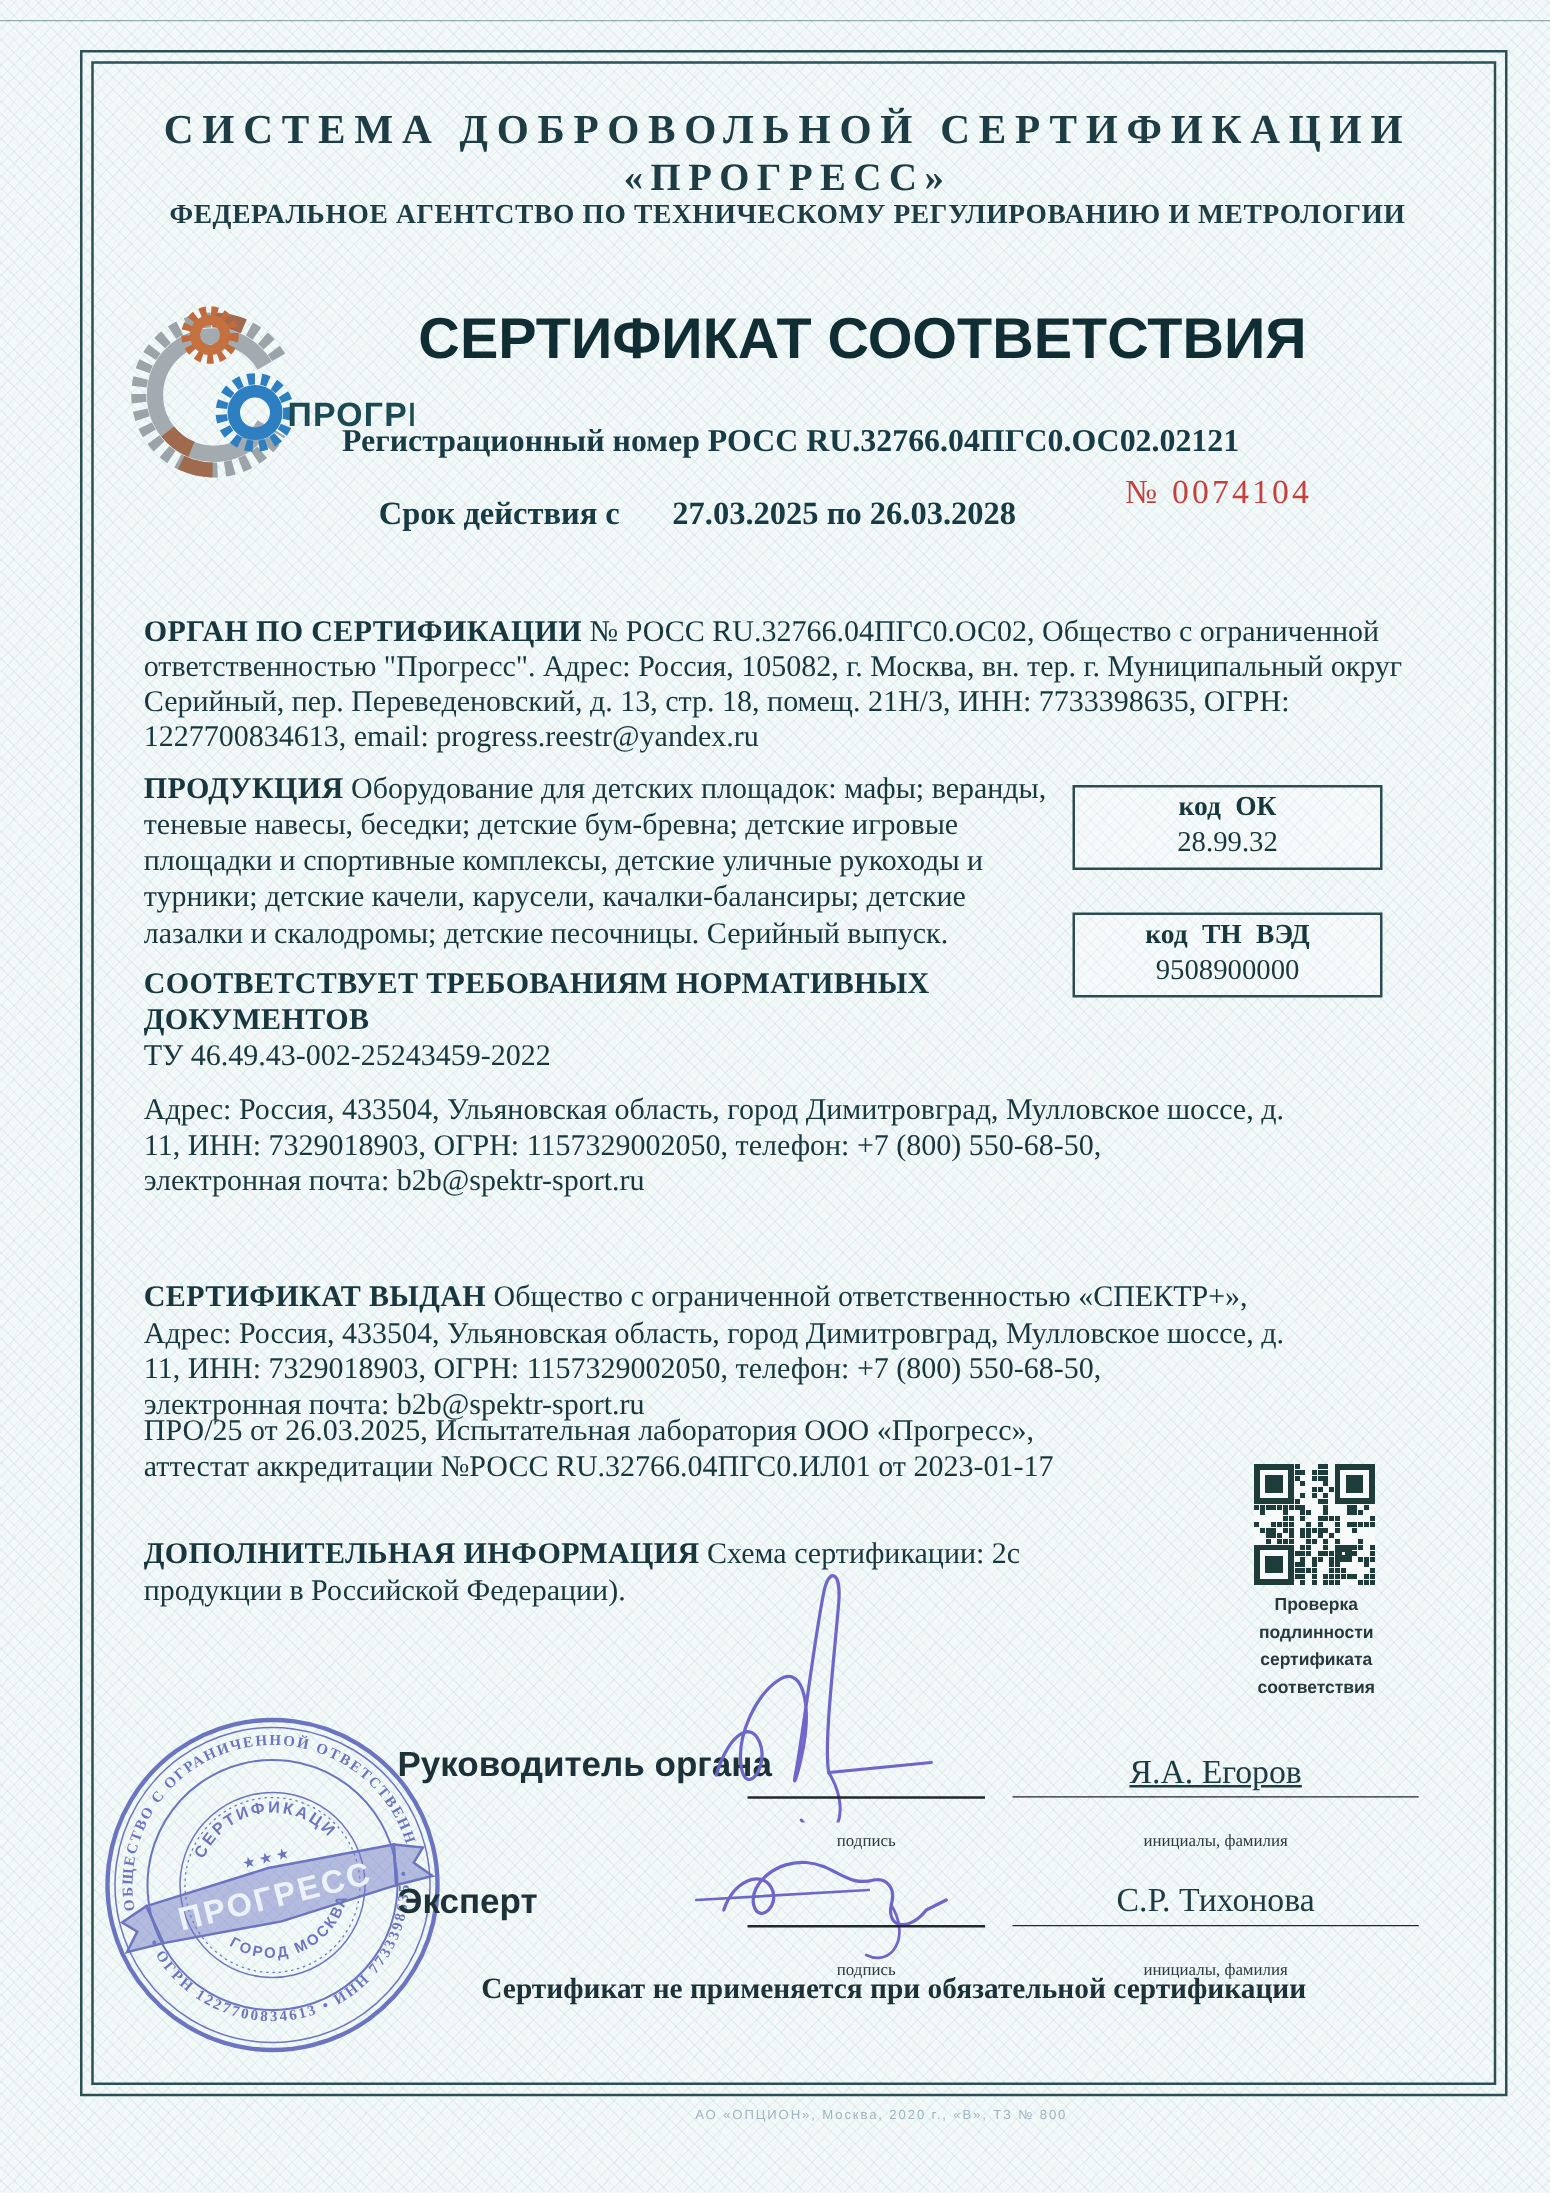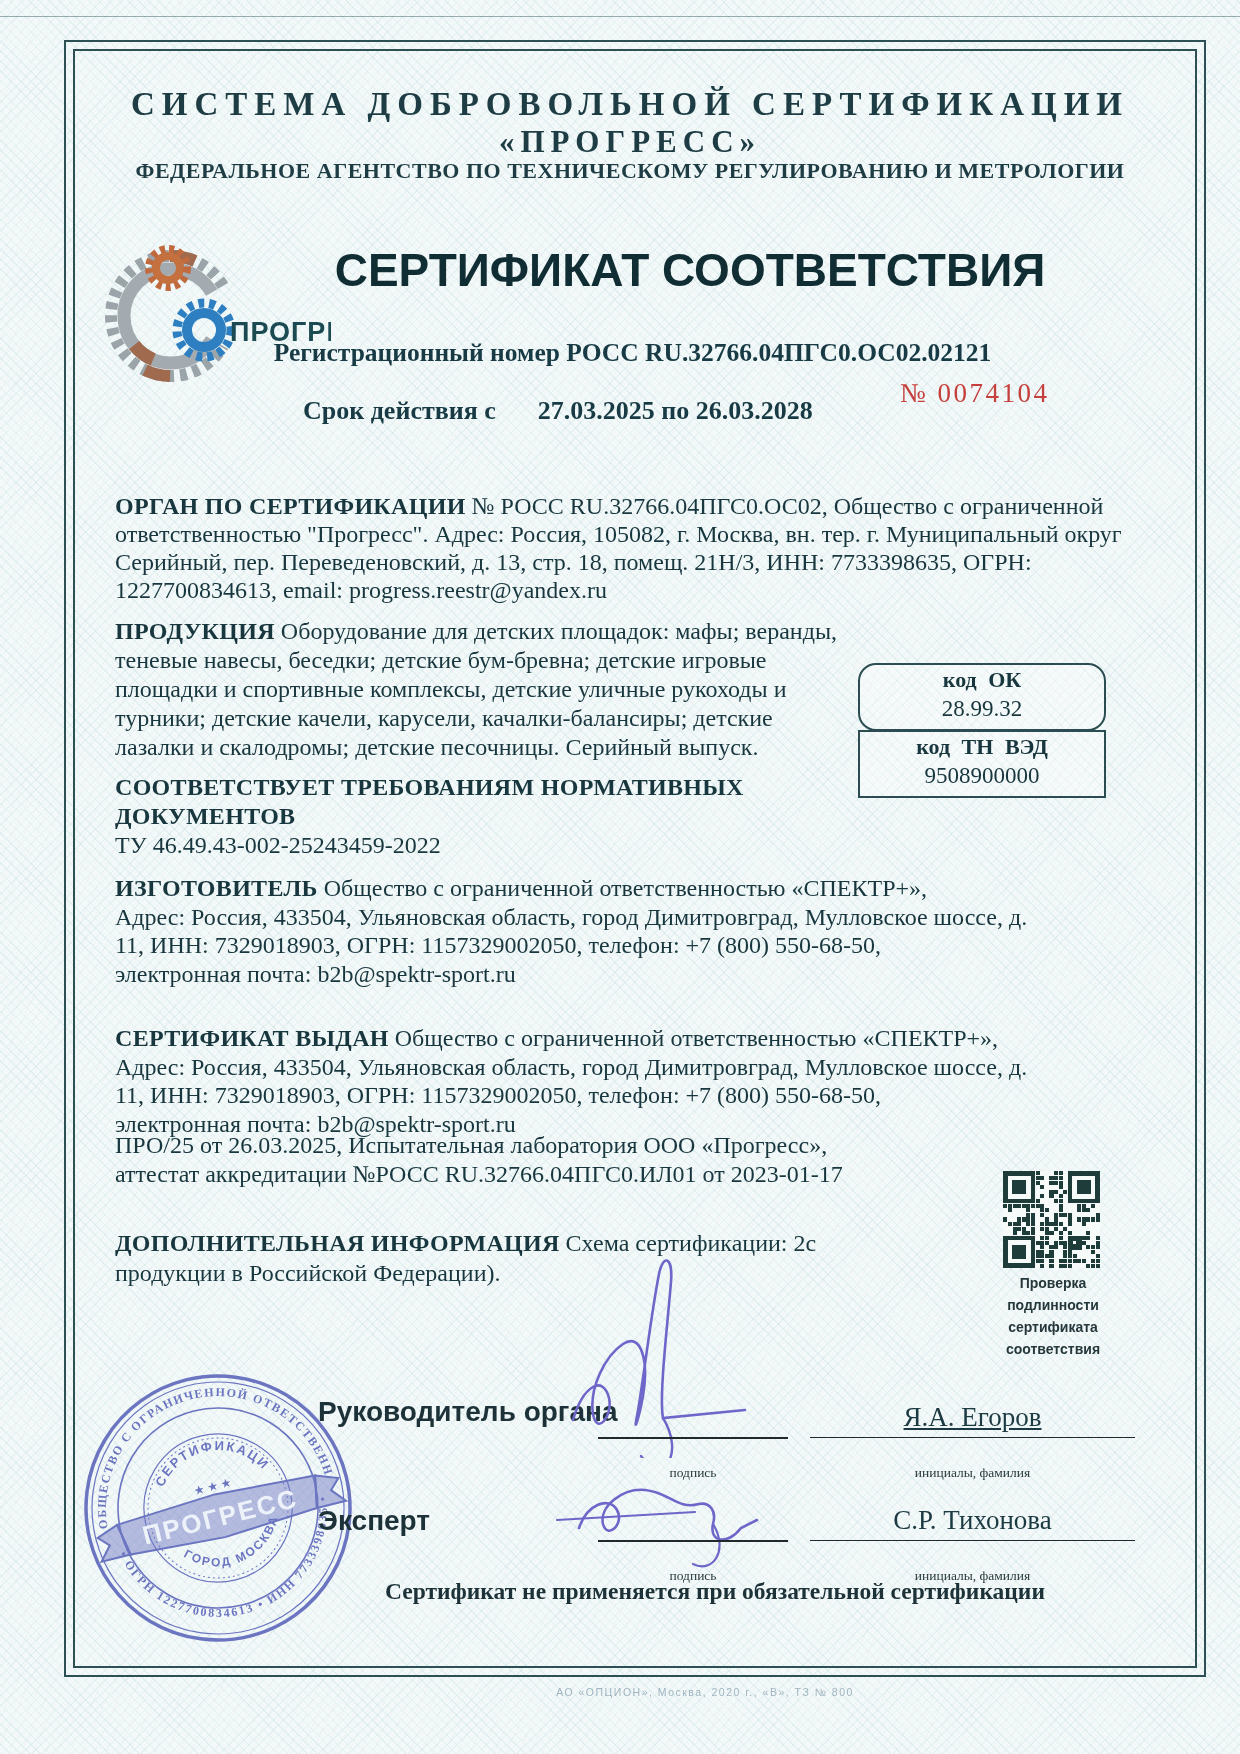--- a/index.html
+++ b/index.html
@@ -107,37 +107,36 @@
 </div>
 
 <div class="abs sec lh29" style="top:617px;width:745px;">
   <div class="ln"><b>ПРОДУКЦИЯ</b> <span>Оборудование для детских площадок: мафы; веранды,</span></div>
   <div class="ln">теневые навесы, беседки; детские бум-бревна; детские игровые</div>
   <div class="ln">площадки и спортивные комплексы, детские уличные рукоходы и</div>
   <div class="ln">турники; детские качели, карусели, качалки-балансиры; детские</div>
   <div class="ln">лазалки и скалодромы; детские песочницы. Серийный выпуск.</div>
 </div>
 
-<div class="abs code-box" style="top:663px;border-radius:18px;">
+<div class="abs code-box" style="top:628px;">
   <div class="cl">код ОК</div>
   <div class="cv">28.99.32</div>
 </div>
 <div class="abs code-box" style="top:730px;">
   <div class="cl">код ТН ВЭД</div>
   <div class="cv">9508900000</div>
 </div>
 
 <div class="abs sec lh29" style="top:773px;">
   <div class="ln"><b>СООТВЕТСТВУЕТ ТРЕБОВАНИЯМ НОРМАТИВНЫХ</b></div>
   <div class="ln"><b>ДОКУМЕНТОВ</b></div>
   <div class="ln">ТУ 46.49.43-002-25243459-2022</div>
 </div>
 
 <div class="abs sec lh285" style="top:874px;">
-  <div class="ln"><b>ИЗГОТОВИТЕЛЬ</b> <span>Общество с ограниченной ответственностью «СПЕКТР+»,</span></div>
   <div class="ln">Адрес: Россия, 433504, Ульяновская область, город Димитровград, Мулловское шоссе, д.</div>
   <div class="ln">11, ИНН: 7329018903, ОГРН: 1157329002050, телефон: +7 (800) 550-68-50,</div>
   <div class="ln">электронная почта: b2b@spektr-sport.ru</div>
 </div>
 
 <div class="abs sec lh285" style="top:1024px;">
   <div class="ln"><b>СЕРТИФИКАТ ВЫДАН</b> <span>Общество с ограниченной ответственностью «СПЕКТР+»,</span></div>
   <div class="ln">Адрес: Россия, 433504, Ульяновская область, город Димитровград, Мулловское шоссе, д.</div>
   <div class="ln">11, ИНН: 7329018903, ОГРН: 1157329002050, телефон: +7 (800) 550-68-50,</div>
   <div class="ln">электронная почта: b2b@spektr-sport.ru</div>

